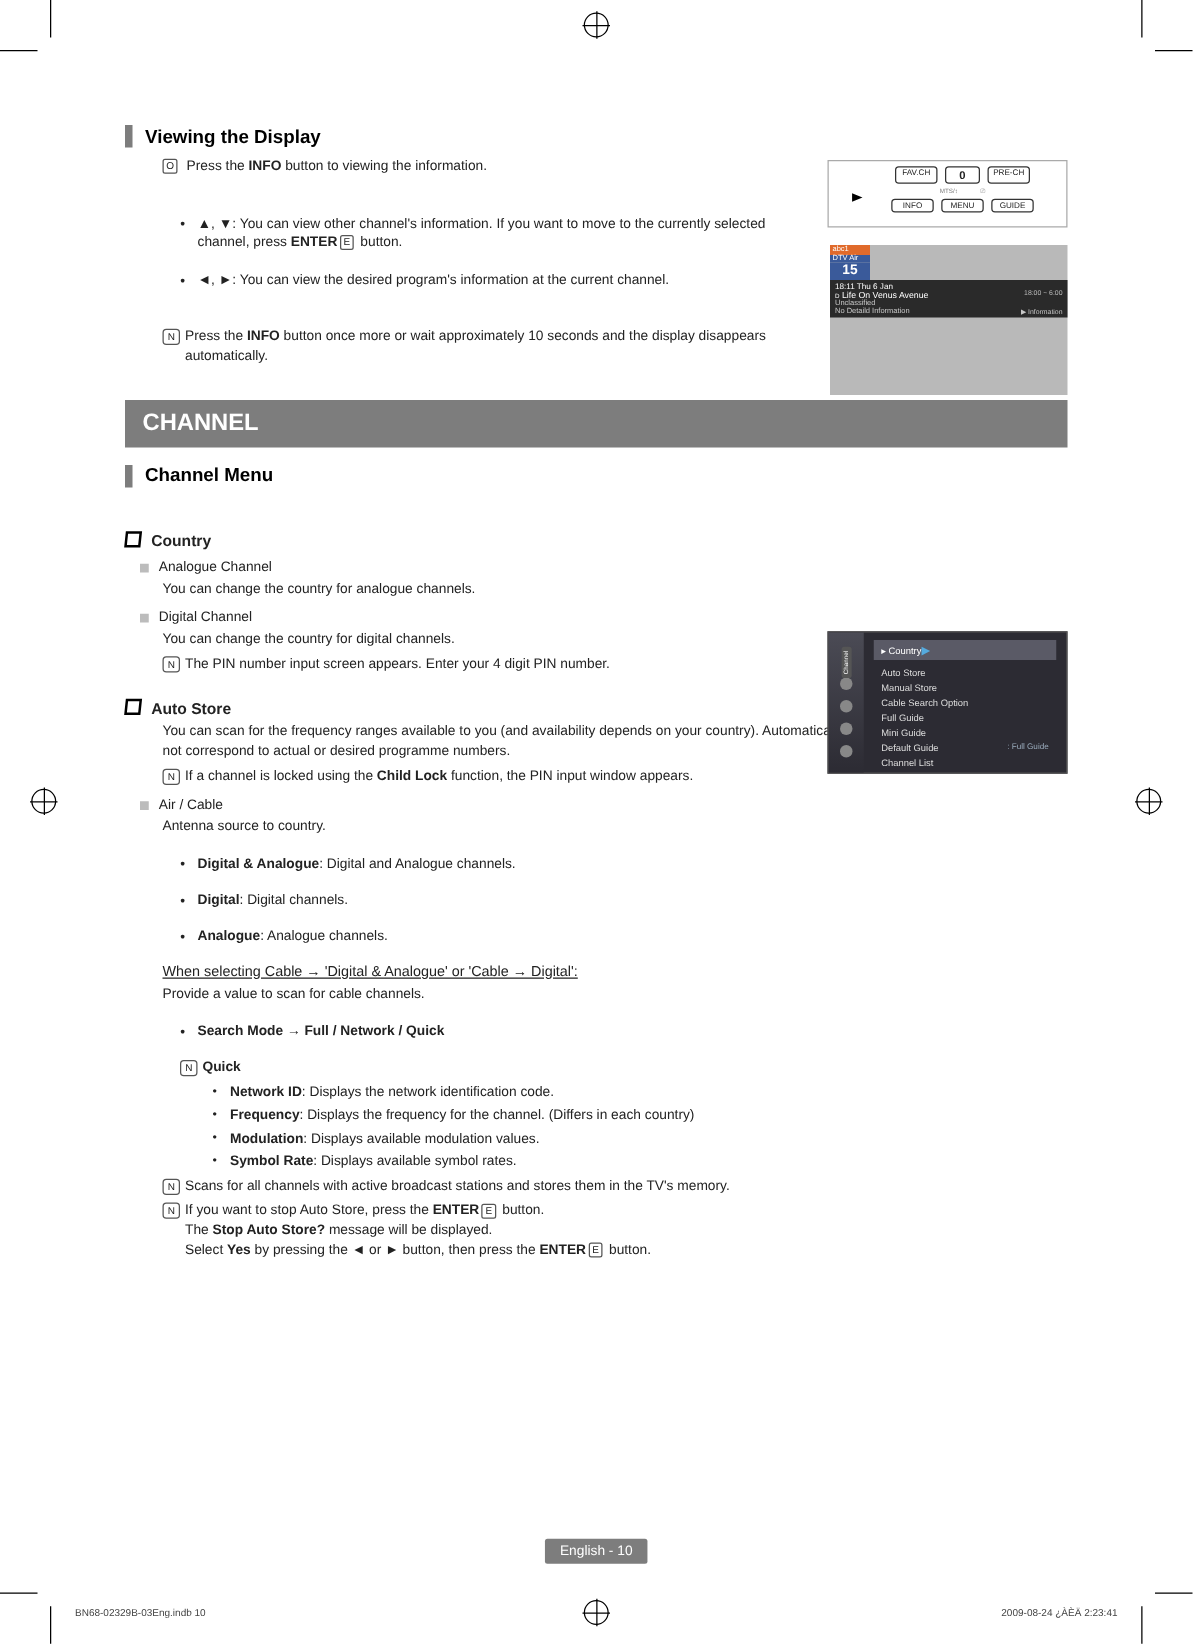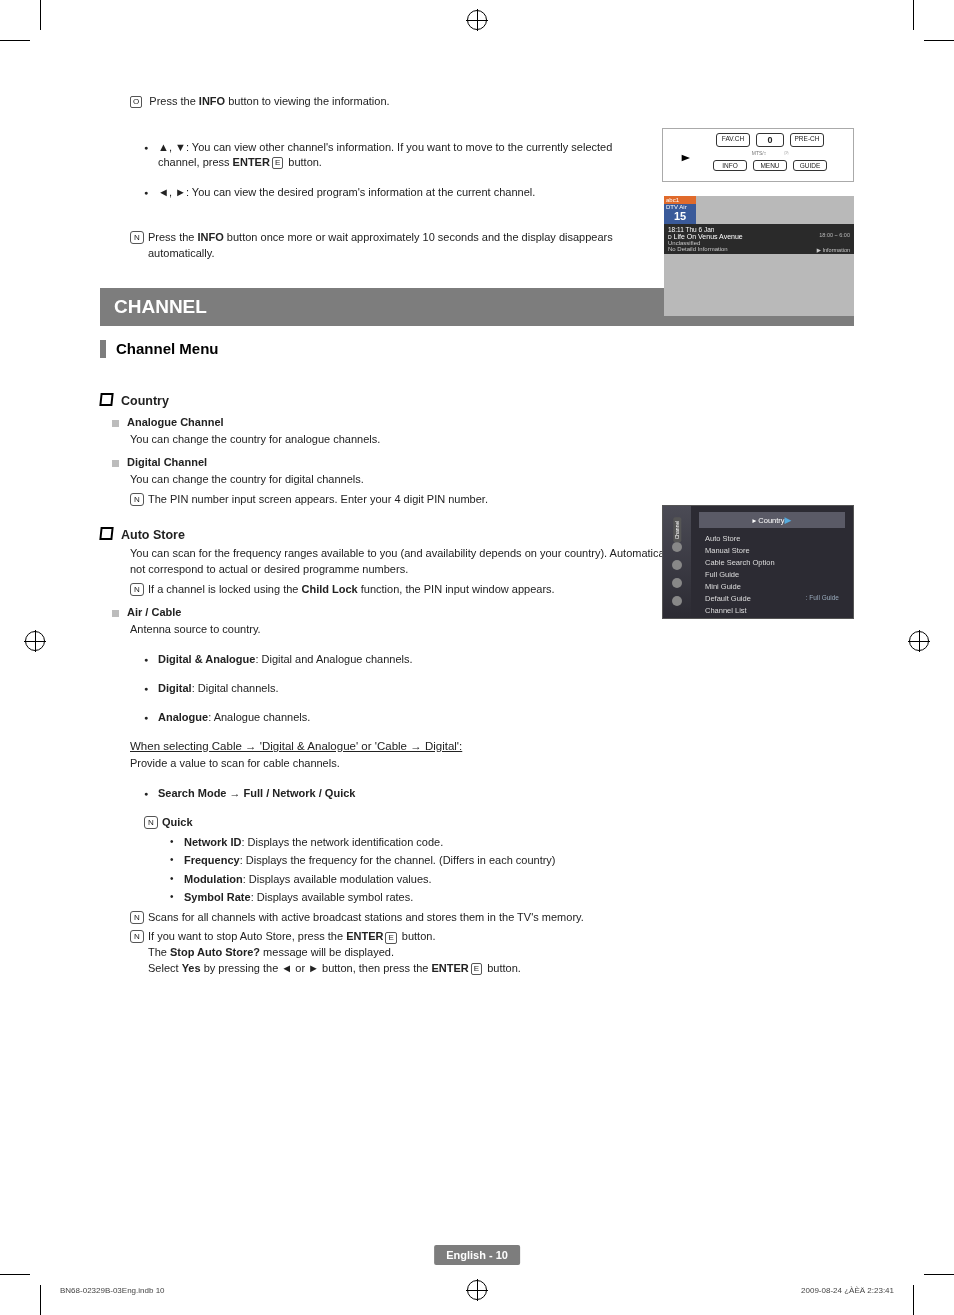--- a/index.html
+++ b/index.html
@@ -90,21 +90,21 @@
     font-size: 8px;
     padding: 0 2px;
     line-height: 10px;
     vertical-align: middle;
     margin: 0 2px;
   }
 
   
   .sq-row { display: flex; align-items: baseline; margin: 8px 0 2px 12px; }
   .sq { width: 7px; height: 7px; background: #bcbcbc; margin-right: 8px; flex: 0 0 auto; position: relative; top: 1px;}
-  .sq-label { font-weight: bold; font-size: 11px; }
+  .sq-label { font-weight: normal; font-size: 11px; }
 
   
   .hs-row { display: flex; align-items: baseline; margin: 14px 0 4px 0; }
   .hs { width: 9px; height: 9px; border: 2px solid #000; margin-right: 8px; flex: 0 0 auto; transform: skew(-6deg); position: relative; top:1px;}
   .hs-label { font-weight: bold; font-size: 12.5px; }
 
   ul.dots { list-style: none; padding: 0; margin: 2px 0 2px 44px; }
   ul.dots > li { position: relative; padding-left: 14px; margin: 14px 0; line-height: 1.4;}
   ul.dots > li::before { content: "●"; position: absolute; left: 0; font-size: 7px; top: 3px; }
 
@@ -194,34 +194,34 @@
     background: linear-gradient(#4b4b55,#2c2b33);
     display: flex; flex-direction: column; align-items: center; padding-top: 20px; gap: 8px;
   }
   .osd2 .left .tab { font-size: 5px; transform: rotate(-90deg); color: #fff; background:#555; padding:1px 3px; border-radius:2px;}
   .osd2 .left .ic { width: 10px; height: 10px; border-radius: 50%; background: #888; }
   .osd2 .right {
     position: absolute; left: 28px; right: 0; top: 0; bottom: 0;
     padding: 6px 8px 4px 8px;
   }
   .osd2 .hdr {
-    background: #5a5a66; color: #fff; padding: 3px 6px; display: flex; justify-content: center; align-items: center;
+    background: #5a5a66; color: #fff; padding: 3px 6px; display: flex; justify-content: flex-start; align-items: center;
     margin-bottom: 4px;
   }
   .osd2 .hdr .arrow { color: #5ad; font-size: 9px; }
   .osd2 .item { padding: 1.5px 6px; display: flex; justify-content: space-between; }
   .osd2 .item .val { color: #9ab; font-size: 6.5px; }
 
   
   .footer-pill {
     position: absolute;
-    bottom: 50px; left: 50%; transform: translateX(-50%);
+    bottom: 64px; left: 50%; transform: translateX(-50%);
     background: #7d7d7d; color: #fff;
     padding: 4px 12px; border-radius: 2px;
-    font-size: 11px; font-weight: bold;
+    font-size: 11px; font-weight: normal;
   }
   .footer-left {
     position: absolute; bottom: 20px; left: 60px;
     font-size: 8px; color: #444;
   }
   .footer-right {
     position: absolute; bottom: 20px; right: 60px;
     font-size: 8px; color: #444;
   }
 
@@ -238,20 +238,24 @@
   <div class="crop tr-h"></div>
   <div class="crop bl-v"></div>
   <div class="crop bl-h"></div>
   <div class="crop br-v"></div>
   <div class="crop br-h"></div>
   <div class="reg-mark reg-top"></div>
   <div class="reg-mark reg-bottom"></div>
   <div class="reg-mark reg-left"></div>
   <div class="reg-mark reg-right"></div>
 
+  <div class="h2-row">
+    <div class="h2-bar"></div>
+    <div class="h2">Viewing the Display</div>
+  </div>
 
 
   <div class="body-text narrow">
     <span class="icon-box">O</span>
     <span>Press the <b>INFO</b> button to viewing the information.</span>
   </div>
 
   <div style="height:12px"></div>
 
   <ul class="dots" style="width:470px">

